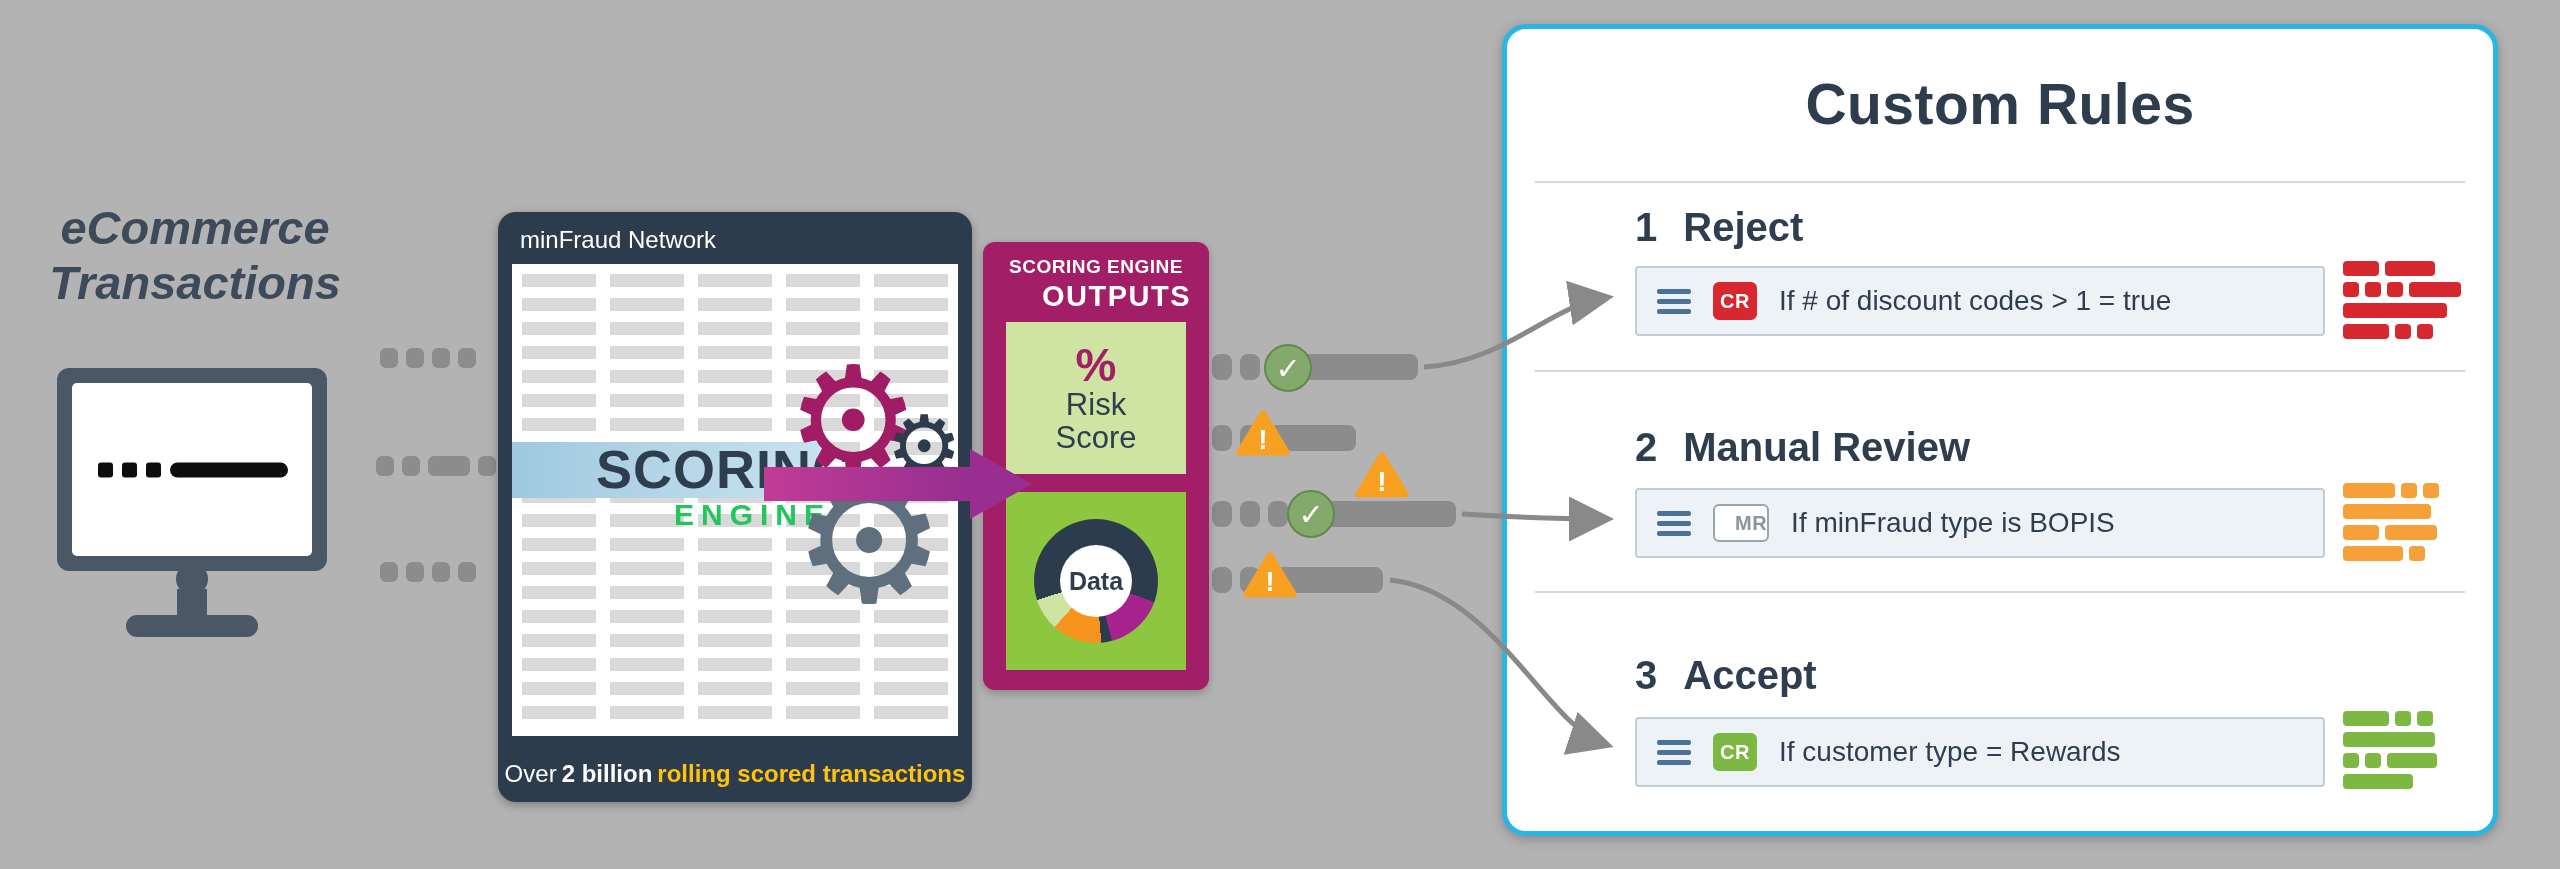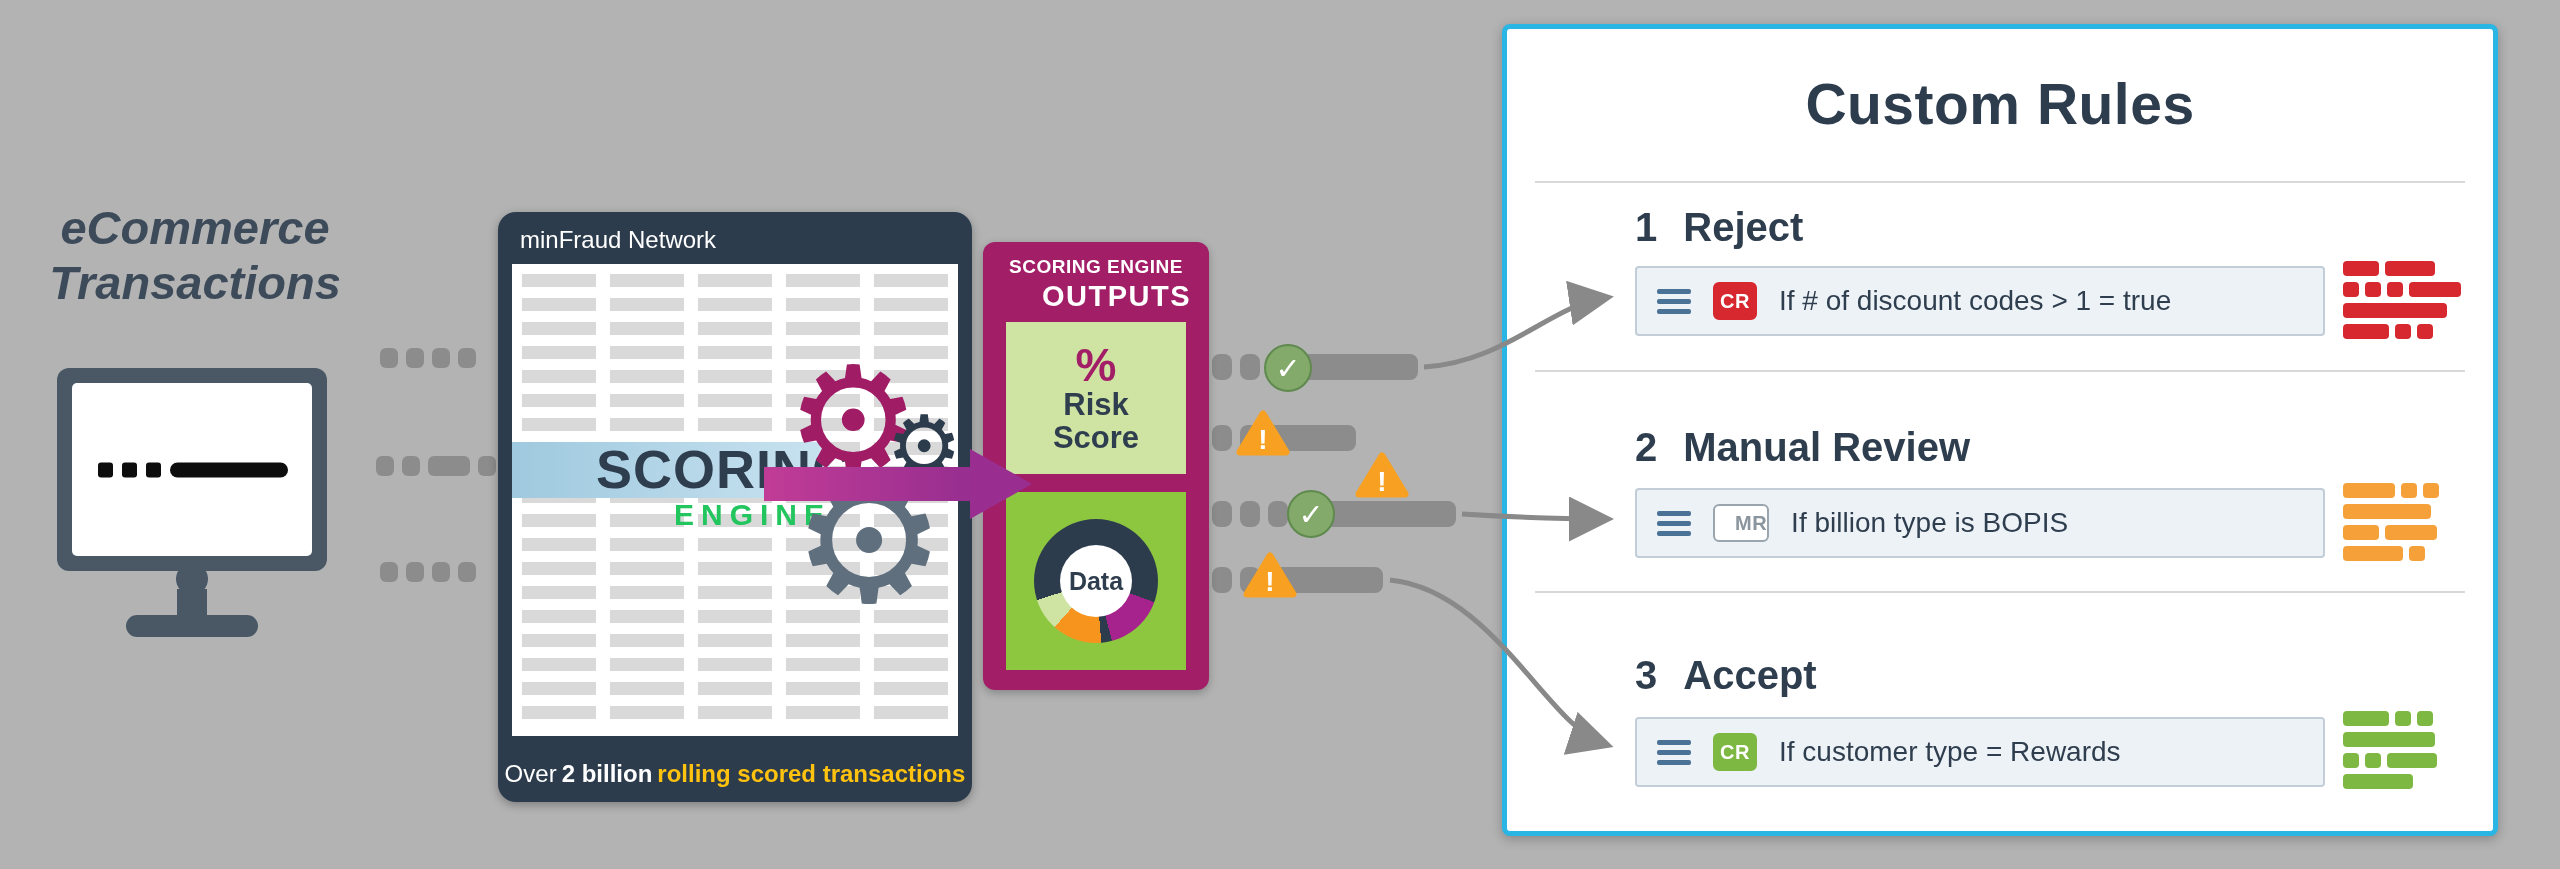--- a/index.html
+++ b/index.html
@@ -60,41 +60,41 @@
   
   .outputs-panel{position:absolute;left:983px;top:242px;width:226px;height:448px;
                  background:#a21e67;border-radius:12px;box-shadow:0 3px 8px rgba(0,0,0,.25);}
   .outputs-h1{position:absolute;left:0;right:0;top:14px;text-align:center;color:#fff;
               font-size:19px;font-weight:700;letter-spacing:.5px;}
   .outputs-h2{position:absolute;left:0;right:0;top:38px;text-align:center;color:#fff;
               font-size:29px;font-weight:700;letter-spacing:1.5px;padding-left:41px;}
   .risk-box{position:absolute;left:23px;top:80px;width:180px;height:152px;background:#cfe3a2;
             display:flex;flex-direction:column;align-items:center;justify-content:center;}
   .risk-symbol{font-size:46px;font-weight:700;color:#a21e67;line-height:1;}
-  .risk-line{font-size:31px;font-weight:700;color:#2f3e4e;line-height:1.08;}
+  .risk-line{font-size:31px;font-weight:400;color:#2f3e4e;line-height:1.08;}
   .data-box{position:absolute;left:23px;top:250px;width:180px;height:178px;background:#8dc63f;
             display:flex;align-items:center;justify-content:center;}
   .donut{width:124px;height:124px;border-radius:50%;display:flex;align-items:center;justify-content:center;
          background:conic-gradient(from -40deg,#2d3c4d 0 150deg,#a6228c 150deg 205deg,#2d3c4d 205deg 215deg,
                     #f7941e 215deg 262deg,#cfe3a2 262deg 292deg,#2d3c4d 292deg 360deg);}
   .donut-hole{width:72px;height:72px;border-radius:50%;background:#ffffff;display:flex;
               align-items:center;justify-content:center;font-size:25px;font-weight:700;color:#2f3e4e;}
 
   
   .check{position:absolute;width:48px;height:48px;border-radius:50%;background:#83a96b;
          border:2px solid #5f8a4d;color:#ffffff;display:flex;align-items:center;justify-content:center;
          font-size:30px;font-weight:700;box-sizing:border-box;font-family:"DejaVu Sans",sans-serif;}
   .warning{position:absolute;width:54px;height:48px;}
 
   
   .connectors{position:absolute;left:0;top:0;pointer-events:none;}
 
   
   .rules-panel{position:absolute;left:1502px;top:24px;width:996px;height:812px;background:#ffffff;
-               border:5px solid #2ab6e4;border-radius:8px;box-sizing:border-box;
+               border:5px solid #2ab6e4;border-radius:24px;box-sizing:border-box;
                box-shadow:0 3px 12px rgba(0,0,0,.25);}
   .rules-title{position:absolute;left:0;right:0;top:42px;text-align:center;font-size:57px;
                font-weight:700;color:#2e3d4e;letter-spacing:.5px;}
   .divider{position:absolute;left:28px;right:28px;height:2px;background:#d8d8d8;}
   .d1{top:152px;} .d2{top:341px;} .d3{top:562px;}
   .rule-label{position:absolute;left:128px;font-size:40px;color:#2f3e4e;font-weight:600;}
   .rule-num{margin-right:26px;}
   .l1{top:176px;} .l2{top:396px;} .l3{top:624px;}
   .rule-box{position:absolute;left:128px;width:690px;height:70px;background:#edf2f7;
             border:2px solid #c3cdd7;border-radius:4px;box-sizing:border-box;
@@ -271,21 +271,21 @@
     <div class="rule-label l2">
       <span class="rule-num">2</span><span>Manual Review</span>
     </div>
     <div class="rule-box b2">
       <span class="hamburger">
           <i></i>
           <i></i>
           <i></i>
         </span>
       <span class="badge" style="background: rgb(255, 255, 255); color: rgb(138, 149, 157); border-color: rgb(154, 165, 173); padding-left: 20px;">MR</span>
-      <span class="rule-text">If billion type is BOPIS</span>
+      <span class="rule-text">If minFraud type is BOPIS</span>
     </div>
     <div class="cluster" style="top: 454px;">
         <div class="cluster-row">
           <span style="width: 52px; background: rgb(246, 160, 58);"></span>
           <span style="width: 16px; background: rgb(246, 160, 58);"></span>
           <span style="width: 16px; background: rgb(246, 160, 58);"></span>
         </div>
         <div class="cluster-row">
           <span style="width: 88px; background: rgb(246, 160, 58);"></span>
         </div>

